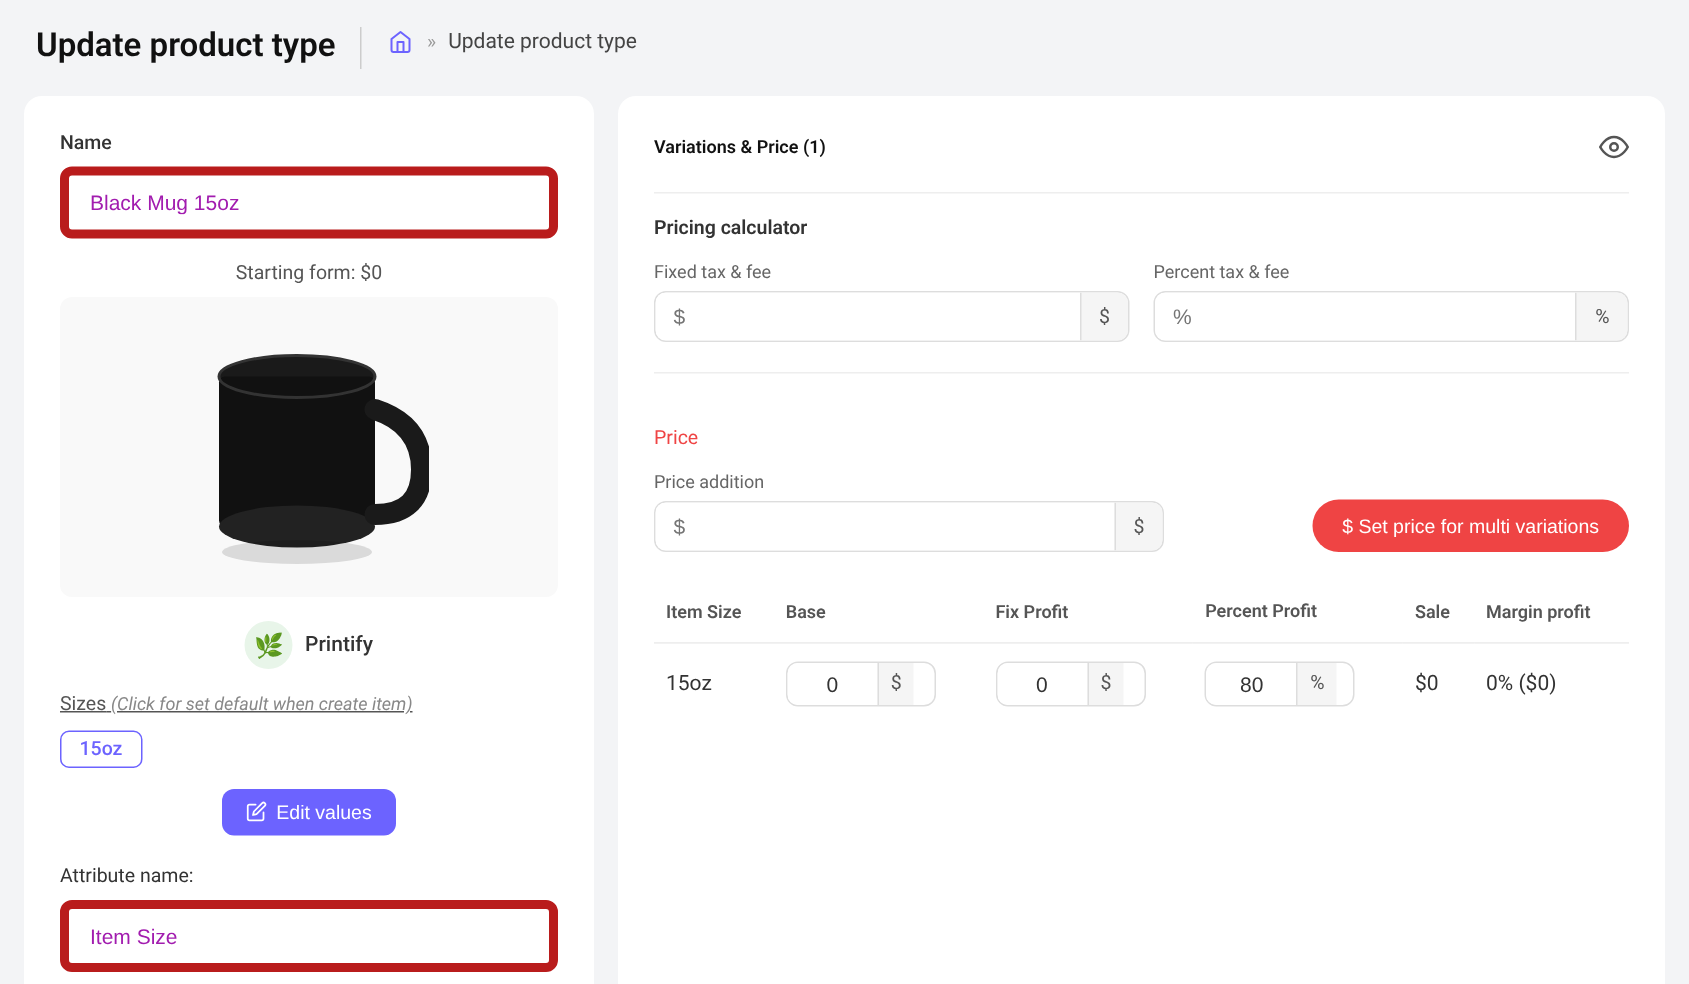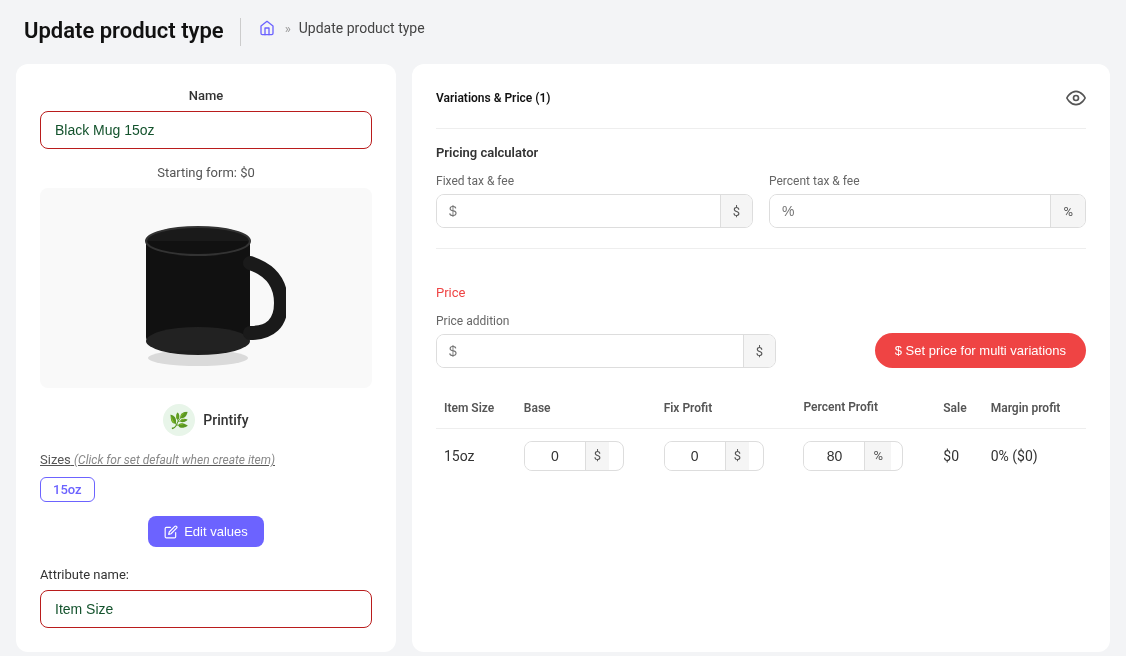--- a/index.html
+++ b/index.html
@@ -64,29 +64,28 @@
       border-radius: 12px;
       padding: 24px;
       width: 380px;
       flex-shrink: 0;
     }
     .field-label {
       font-size: 13px;
       font-weight: 500;
       color: #333;
       margin-bottom: 8px;
-      text-align: center;
     }
     .text-input {
       width: 100%;
-      border: 1px solid #b91c1c;
+      border: 6px solid #b91c1c;
       border-radius: 8px;
       padding: 10px 14px;
       font-size: 14px;
-      color: #14532d;
+      color: #a21caf;
       outline: none;
     }
     .starting-form {
       text-align: center;
       font-size: 13px;
       color: #555;
       margin: 16px 0 8px;
     }
     .product-image-container {
       display: flex;
@@ -146,21 +145,20 @@
       border: 1px solid #6c63ff;
       color: #6c63ff;
       border-radius: 6px;
       padding: 4px 12px;
       font-size: 13px;
       font-weight: 500;
       background: #fff;
     }
     .edit-values-btn {
       display: flex;
-      align-items: center;
       gap: 6px;
       background: #6c63ff;
       color: #fff;
       border: none;
       border-radius: 8px;
       padding: 8px 16px;
       font-size: 13px;
       font-weight: 500;
       cursor: pointer;
       margin: 0 auto 20px;

